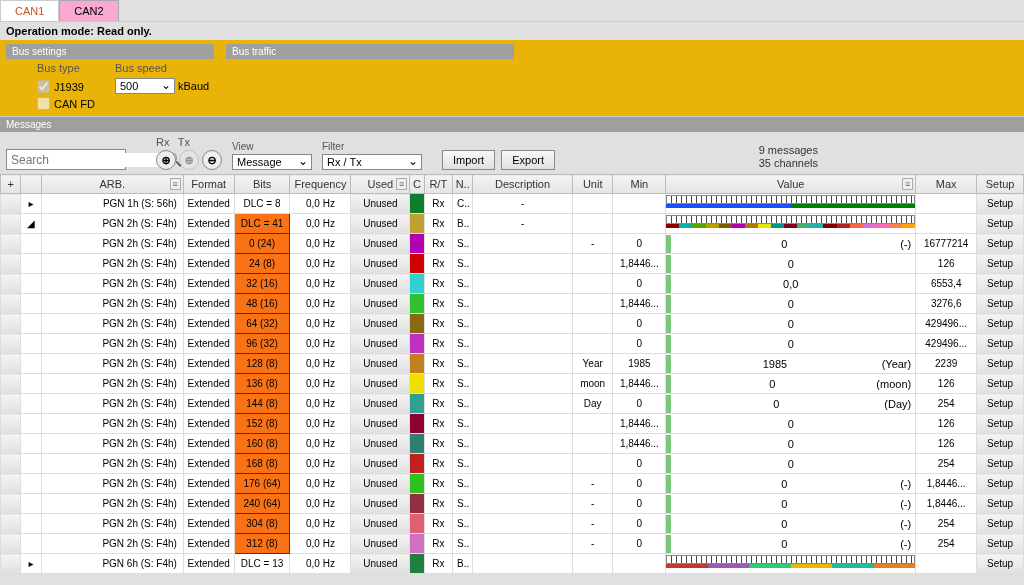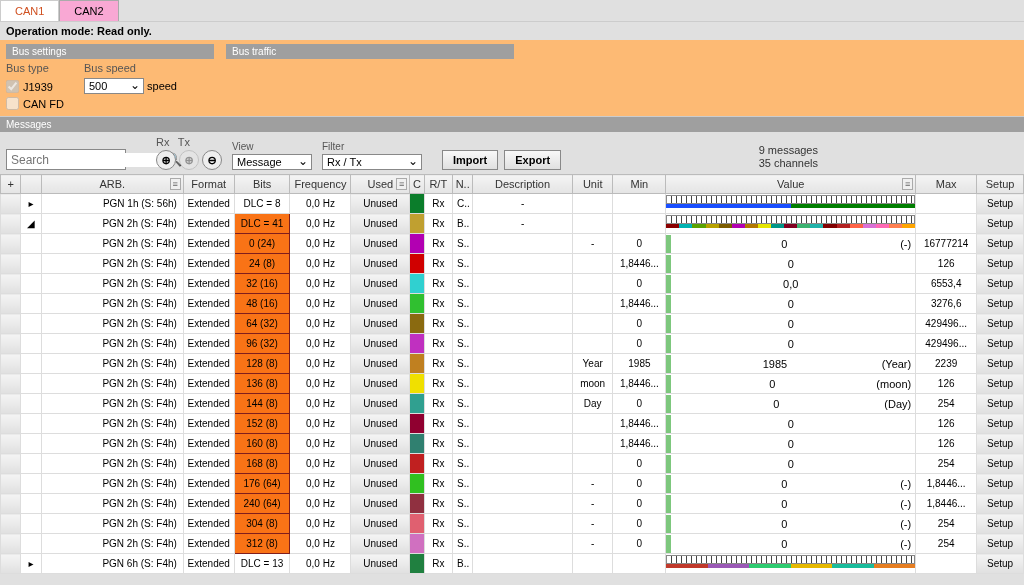--- a/index.html
+++ b/index.html
@@ -5,41 +5,41 @@
   * { box-sizing: border-box; margin: 0; padding: 0; font-family: Arial, sans-serif; font-size: 11px; }
   body { background: #e0e0e0; width: 1024px; height: 585px; overflow: hidden; position: relative; }
   
   .tabs { display: flex; background: #e0e0e0; }
   .tab { padding: 4px 14px; border: 1px solid #aaa; background: #f9a8d4; border-bottom: none; cursor: pointer; }
   .tab.active { background: #fff; color: #d05020; border-color: #ccc; }
   
   .op-mode { font-weight: bold; padding: 3px 6px; background: #e0e0e0; border-top: 1px solid #ccc; }
   
   .panel-header { background: #9f9f9f; color: #fff; padding: 2px 6px; font-size: 10px; }
-  .settings-row { display: flex; background: #fdba74; border-bottom:1px solid #ccc;}
+  .settings-row { display: flex; background: #eab308; border-bottom:1px solid #ccc;}
   .settings-col { padding: 4px 6px; }
   .settings-col.bs { width: 220px; }
   .settings-col.bt { width: 300px; }
   .label { color: #555; margin-bottom: 4px; }
   .checkbox { display: inline-flex; align-items: center; gap: 4px; margin-top:2px;}
   .checkbox input { margin:0; }
   .dropdown { display:inline-block; border:1px solid #888; background:#fff; padding:1px 18px 1px 4px; position:relative; min-width:60px;}
   .dropdown:after{ content:"⌄"; position:absolute; right:3px; top:-1px; font-size:12px;}
   .err-msg { display:inline-flex; gap:4px;}
   .err-0 { color:#c00;}
   
   .messages-bar { background:#9f9f9f; color:#fff; padding:2px 6px; font-size:10px;}
   .toolbar { display:flex; align-items:flex-end; gap:10px; padding:4px 6px; background:#e0e0e0;}
   .toolbar-col { display:flex; flex-direction:column; gap:2px;}
   .toolbar-lbl { color:#555; font-size:10px; }
   .search-box { display:flex; align-items:center; border:1px solid #888; background:#fff; padding:2px 4px; width:120px;}
   .search-box input { border:none; outline:none; flex:1; font-size:12px;}
   .icon-btn { width:20px; height:20px; display:inline-flex; align-items:center; justify-content:center; border:1px solid #888; border-radius:10px; background:#eee; cursor:pointer; font-weight:bold;}
   .icon-btn.disabled{ opacity:0.35;}
-  .btn { border:1px solid #888; background:linear-gradient(#f8f8f8,#e0e0e0); padding:3px 10px; cursor:pointer;font-weight:bold;}
+  .btn { border:1px solid #888; background:linear-gradient(#f8f8f8,#e0e0e0); padding:3px 10px; cursor:pointer;}
   .stats { margin-left:auto; margin-right:200px; color:#333;}
   .stats div{ margin:1px 0;}
   
   .table-wrap { overflow:hidden; }
   table { border-collapse:collapse; width:1024px; table-layout:fixed;}
   th { background:linear-gradient(#f4f4f4,#e4e4e4); border:1px solid #bbb; padding:3px 2px; font-weight:normal; color:#333; text-align:center; position:relative;}
   th .menu-icon{ position:absolute; right:2px; top:3px; font-size:9px; color:#666; border:1px solid #aaa; padding:0 2px; background:#f0f0f0;}
   td { border:1px solid #ddd; padding:0; text-align:center; height:20px; background:#fff; vertical-align:middle; font-size:10px;}
   td.btn-cell{ background:linear-gradient(#f4f4f4,#e0e0e0); cursor:pointer;}
   td.arb{ text-align:right; padding-right:6px;}
@@ -61,36 +61,36 @@
 <div class="tabs">
   <div class="tab active">CAN1</div>
   <div class="tab">CAN2</div>
 </div>
 
 <div class="op-mode">Operation mode: Read only.</div>
 
 <div class="settings-row">
   <div class="settings-col bs">
     <div class="panel-header">Bus settings</div>
-    <div style="display:flex; gap:20px; padding-top:3px;">
+    <div style="display:flex; gap:20px; padding-top:3px;margin-left:31px;">
       <div>
         <div class="label">Bus type</div>
         <div class="checkbox">
             <input type="checkbox" checked="" disabled="" style="">
             <span>J1939</span>
           </div><br>
         <div class="checkbox">
             <input type="checkbox" disabled="" style="">
             <span>CAN FD</span>
           </div>
       </div>
       <div>
         <div class="label">Bus speed</div>
         <span class="dropdown">500</span>
-        <span>speed</span>
+        <span>kBaud</span>
       </div>
     </div>
   </div>
   <div class="settings-col bt">
     <div class="panel-header">Bus traffic</div>
   </div>
 </div>
 
 <div class="messages-bar">Messages</div>
 

